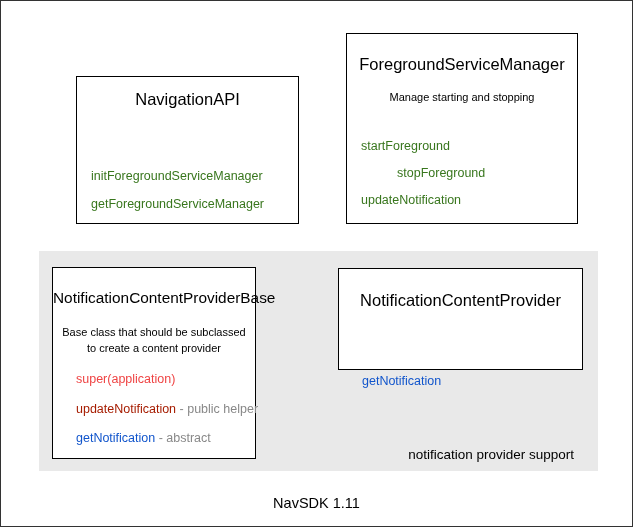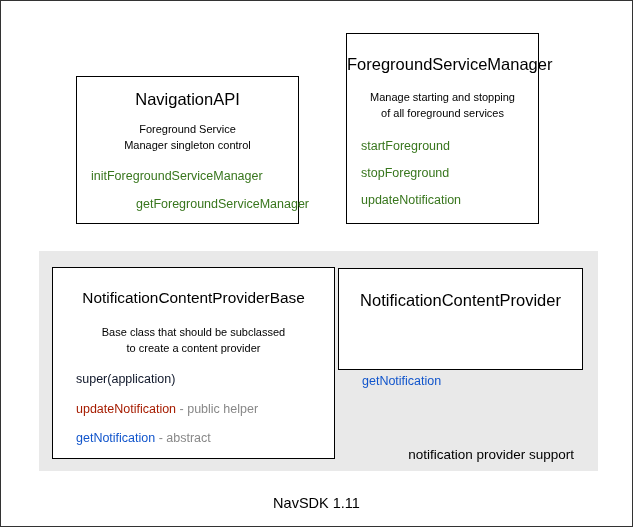--- a/index.html
+++ b/index.html
@@ -33,22 +33,22 @@
     color: #000;
     white-space: nowrap;
   }
   .box {
     position: absolute;
     box-sizing: border-box;
     background: #fff;
     border: 1.5px solid #000;
   }
   .box-a { left: 75px;  top: 75px;  width: 223px; height: 148px; }
-  .box-b { left: 345px; top: 32px;  width: 193px; height: 191px; }
-  .box-c { left: 51px;  top: 266px; width: 283px; height: 192px; }
+  .box-b { left: 345px; top: 32px;  width: 232px; height: 191px; }
+  .box-c { left: 51px;  top: 266px; width: 204px; height: 192px; }
   .box-d { left: 337px; top: 267px; width: 245px; height: 102px; }
   .box-title {
     position: absolute;
     left: 0; right: 0;
     text-align: center;
     font-size: 16.5px;
     color: #000;
     white-space: nowrap;
   }
   .box-a .box-title { top: 13px; }
@@ -70,21 +70,21 @@
   .method {
     position: absolute;
     font-size: 12.5px;
     white-space: nowrap;
   }
   .box-a .method { left: 14px; }
   .box-b .method { left: 14px; }
   .box-c .method { left: 23px; }
   .box-d .method { left: 23px; }
   .box-a .m0 { top: 92px; }
-  .box-a .m1 { top: 120px; margin-left: 45px; }
+  .box-a .m1 { top: 120px; }
   .box-b .m0 { top: 105px; }
   .box-b .m1 { top: 132px; }
   .box-b .m2 { top: 159px; }
   .box-c .m0 { top: 104px; }
   .box-c .m1 { top: 134px; }
   .box-c .m2 { top: 163px; }
   .box-d .m0 { top: 105px; }
   .suffix { color: var(--gray, #888); }
   .footer-label {
     position: absolute;
@@ -99,57 +99,52 @@
 <body>
 
 <div class="canvas">
 
   <div class="group-bg">
     <div class="group-label">notification provider support</div>
   </div>
 
   <div class="box box-a">
     <div class="box-title">NavigationAPI</div>
-    <div class="box-desc">
-      <div>Foreground Service</div>
-      <div>Manager singleton control</div>
-    </div>
     <div class="method m0">
       <span style="color: rgb(56, 118, 29);">initForegroundServiceManager</span>
     </div>
     <div class="method m1">
       <span style="color: rgb(56, 118, 29);">getForegroundServiceManager</span>
     </div>
   </div>
 
   <div class="box box-b">
     <div class="box-title">ForegroundServiceManager</div>
     <div class="box-desc">
       <div>Manage starting and stopping</div>
-      <div>of all foreground services</div>
     </div>
     <div class="method m0">
       <span style="color: rgb(56, 118, 29); margin-top: 11px;">startForeground</span>
     </div>
     <div class="method m1">
-      <span style="color: rgb(56, 118, 29);">stopForeground</span>
+      <span style="color: rgb(56, 118, 29); margin-left: 36px;">stopForeground</span>
     </div>
     <div class="method m2">
       <span style="color: rgb(56, 118, 29);">updateNotification</span>
     </div>
   </div>
 
   <div class="box box-c">
     <div class="box-title">NotificationContentProviderBase</div>
     <div class="box-desc">
       <div>Base class that should be subclassed</div>
       <div>to create a content provider</div>
     </div>
     <div class="method m0">
-      <span style="color: #0f172a;">super(application)</span>
+      <span style="color: #ef4444;">super(application)</span>
     </div>
     <div class="method m2">
       <span style="color: rgb(17, 85, 204);">getNotification</span><span class="suffix"> - abstract</span>
     </div>
     <div class="method m1">
       <span style="color: rgb(166, 28, 0);">updateNotification</span><span class="suffix"> - public helper</span>
     </div>
   </div>
 
   <div class="box box-d">

